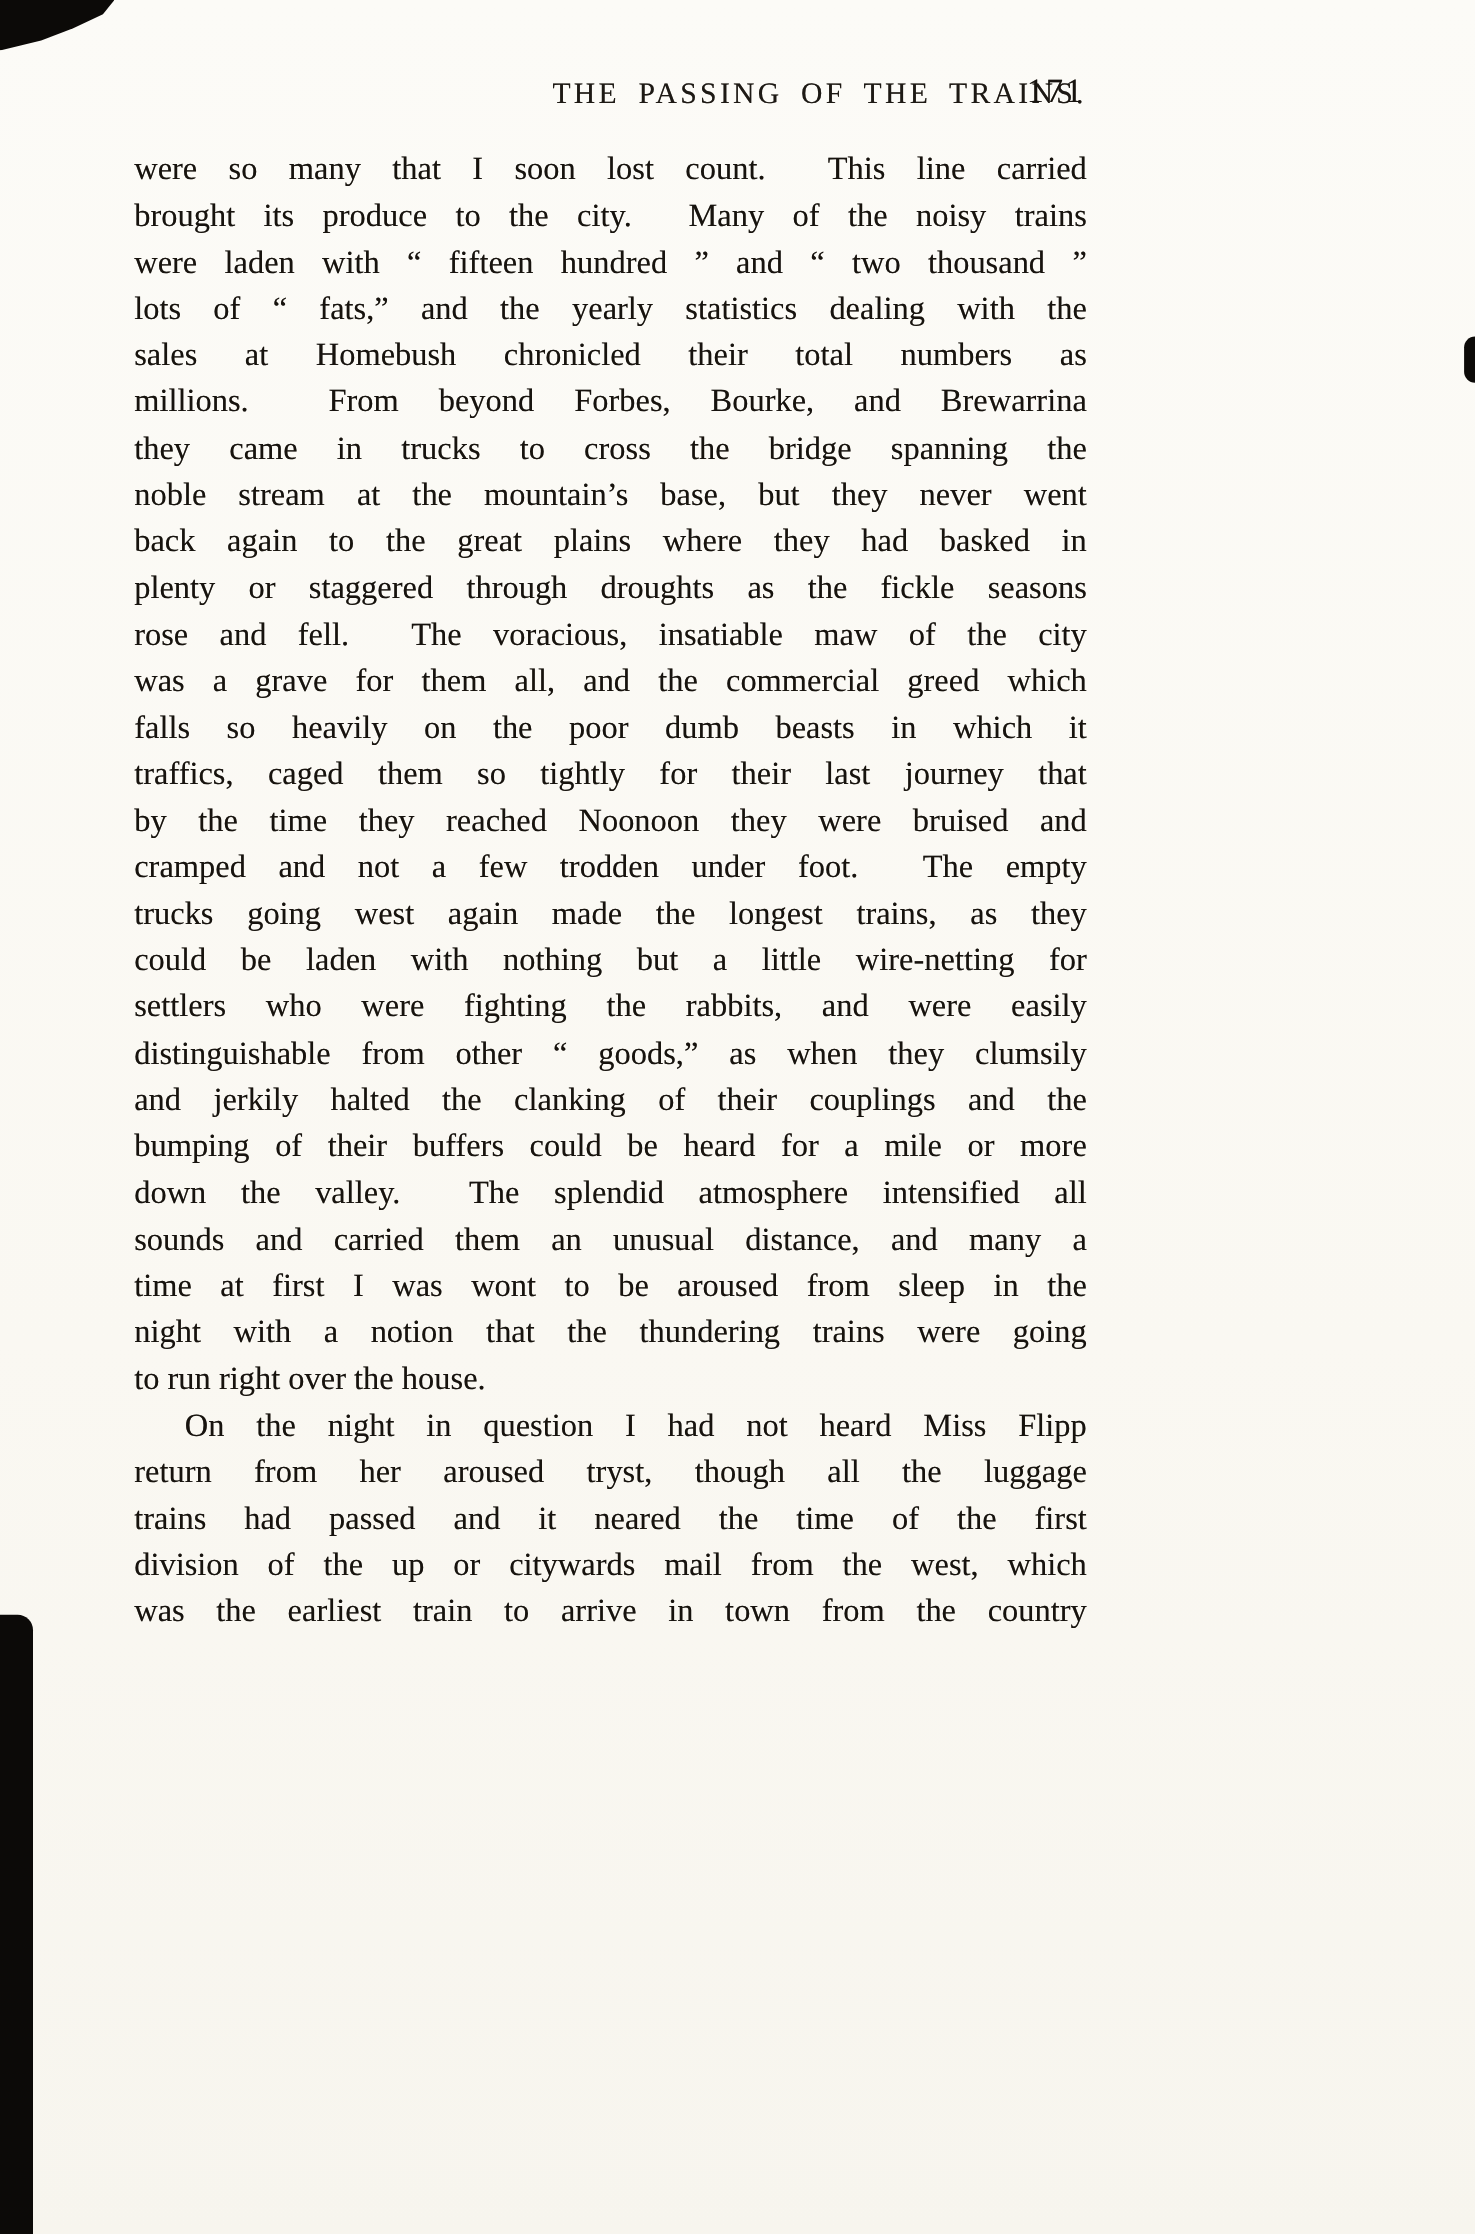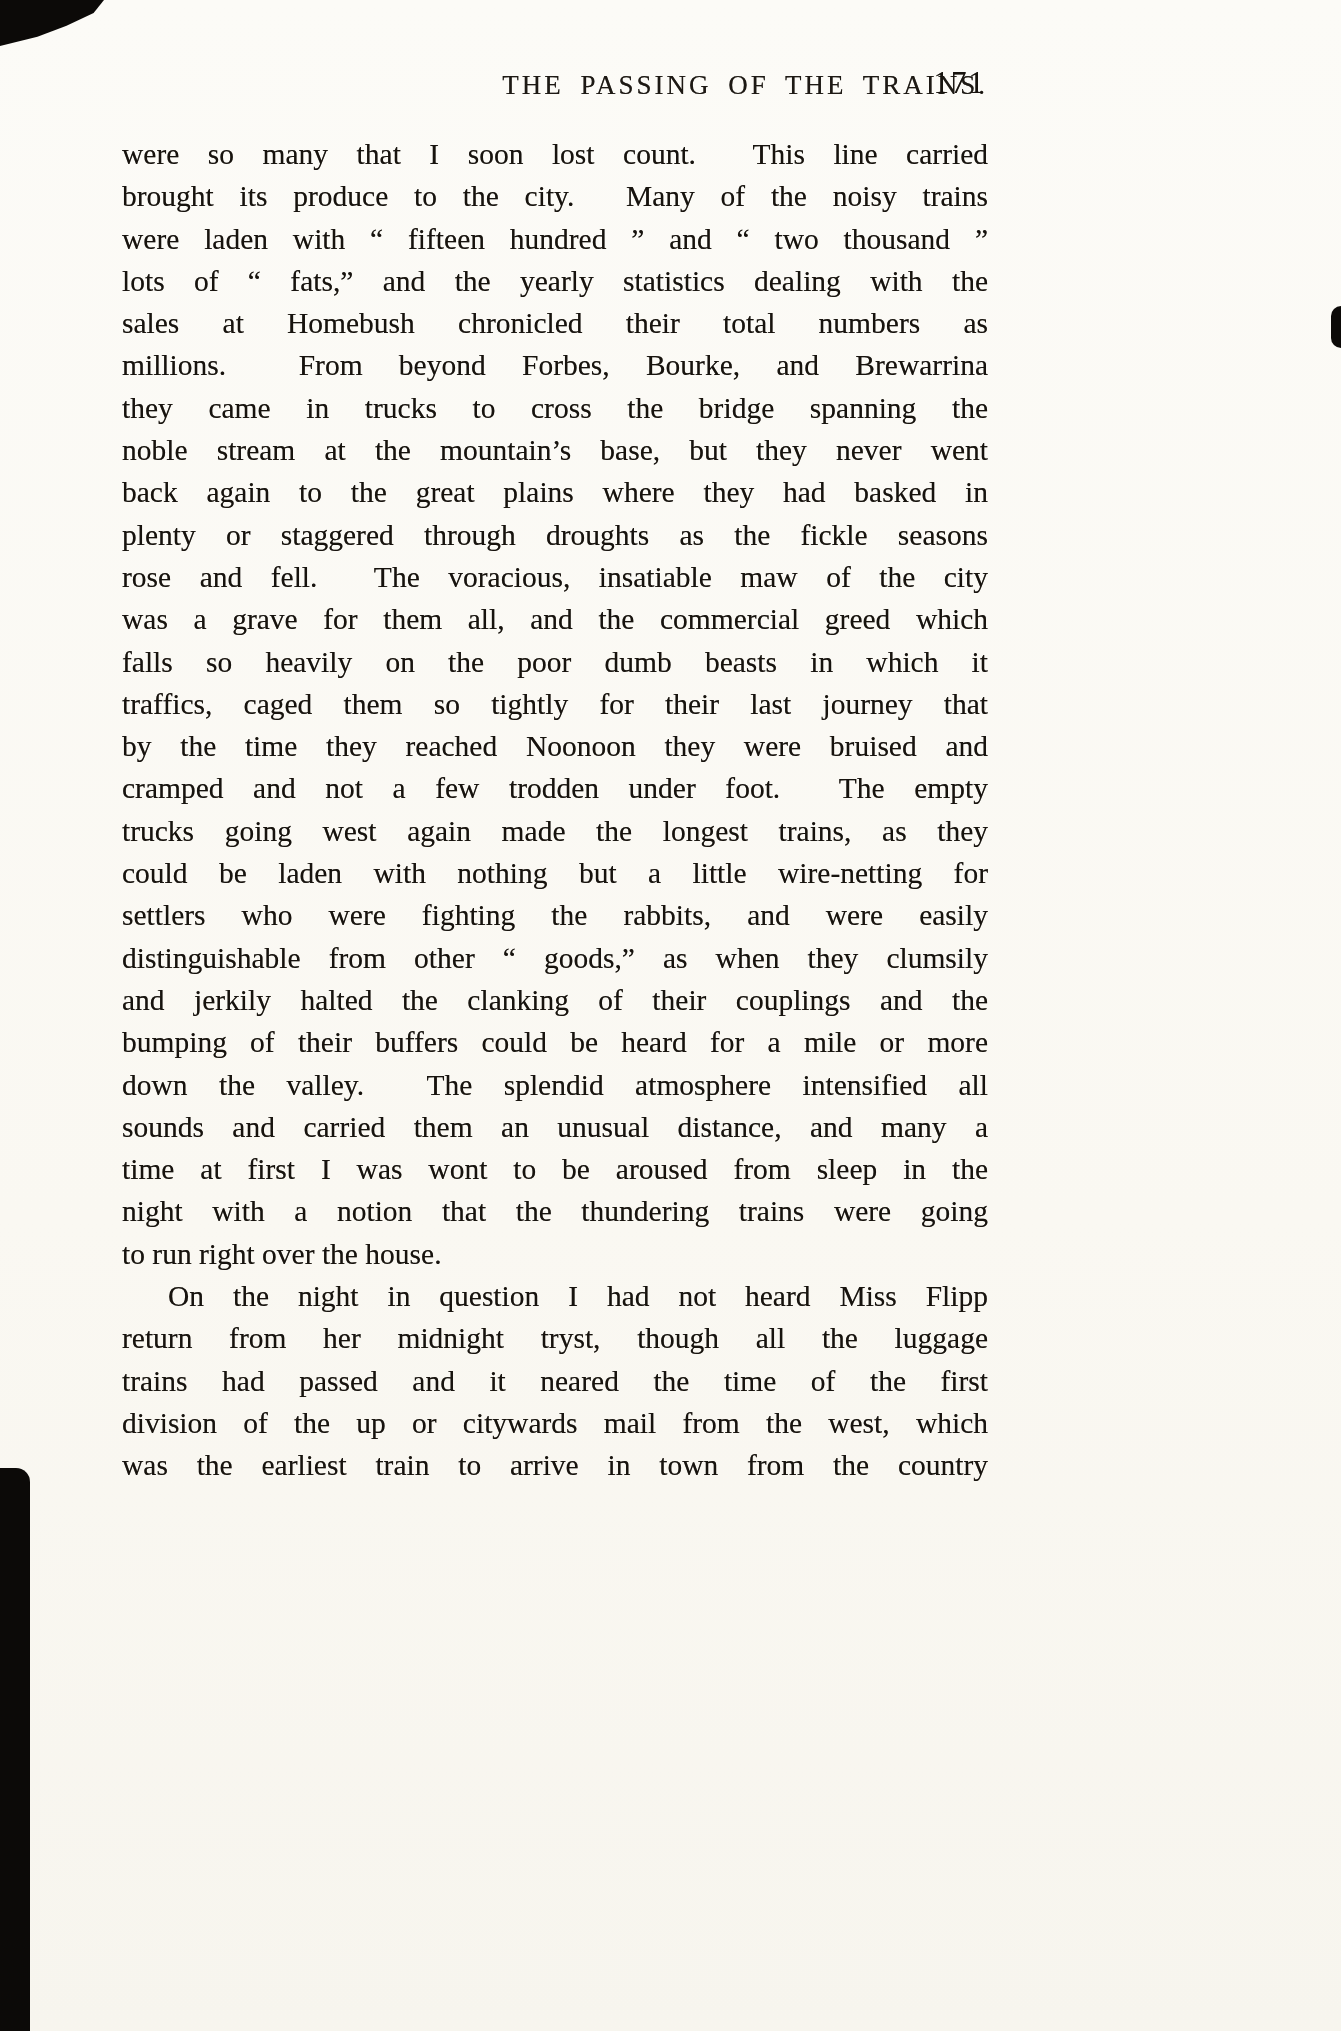--- a/index.html
+++ b/index.html
@@ -106,20 +106,20 @@
         <div class="text-line">and jerkily halted the clanking of their couplings and the</div>
         <div class="text-line">bumping of their buffers could be heard for a mile or more</div>
         <div class="text-line">down the valley.  The splendid atmosphere intensified all</div>
         <div class="text-line">sounds and carried them an unusual distance, and many a</div>
         <div class="text-line">time at first I was wont to be aroused from sleep in the</div>
         <div class="text-line">night with a notion that the thundering trains were going</div>
         <div class="text-line last-line">to run right over the house.</div>
       </div>
     <div class="paragraph indent-first justify-last">
         <div class="text-line">On the night in question I had not heard Miss Flipp</div>
-        <div class="text-line">return from her midnight tryst, though all the luggage</div>
+        <div class="text-line">return from her aroused tryst, though all the luggage</div>
         <div class="text-line">trains had passed and it neared the time of the first</div>
         <div class="text-line">division of the up or citywards mail from the west, which</div>
         <div class="text-line last-line">was the earliest train to arrive in town from the country</div>
       </div>
   </div>
 
 </div>
 
 </body></html>

